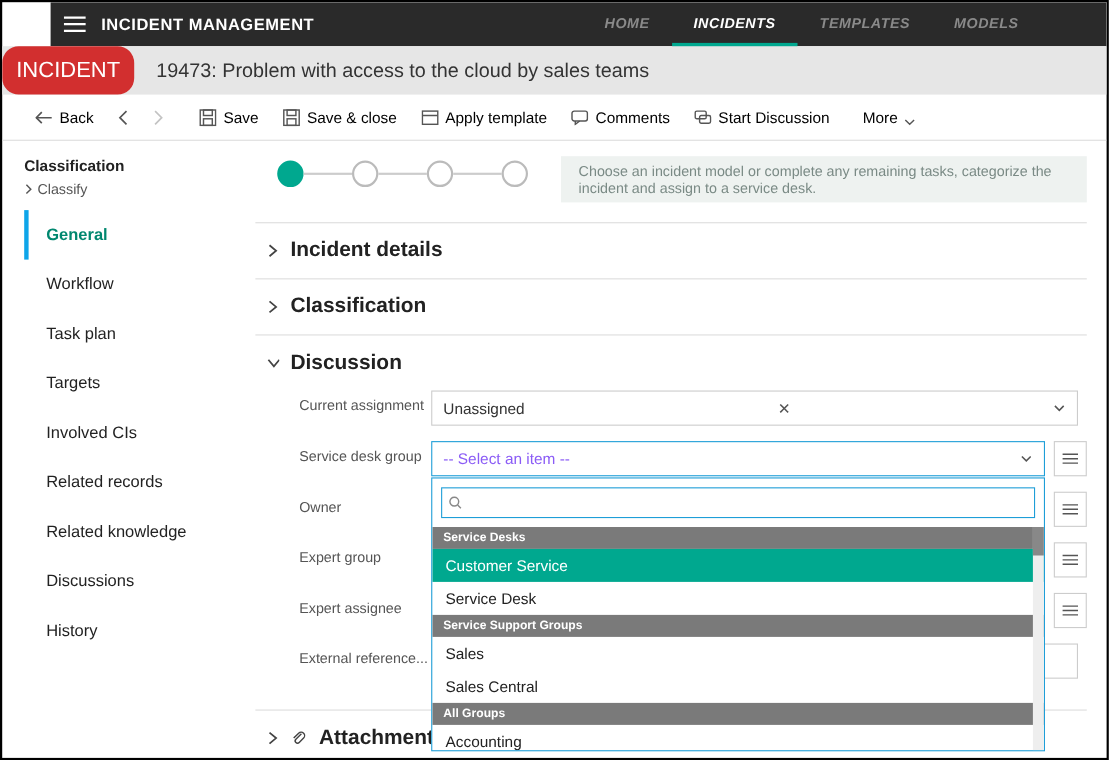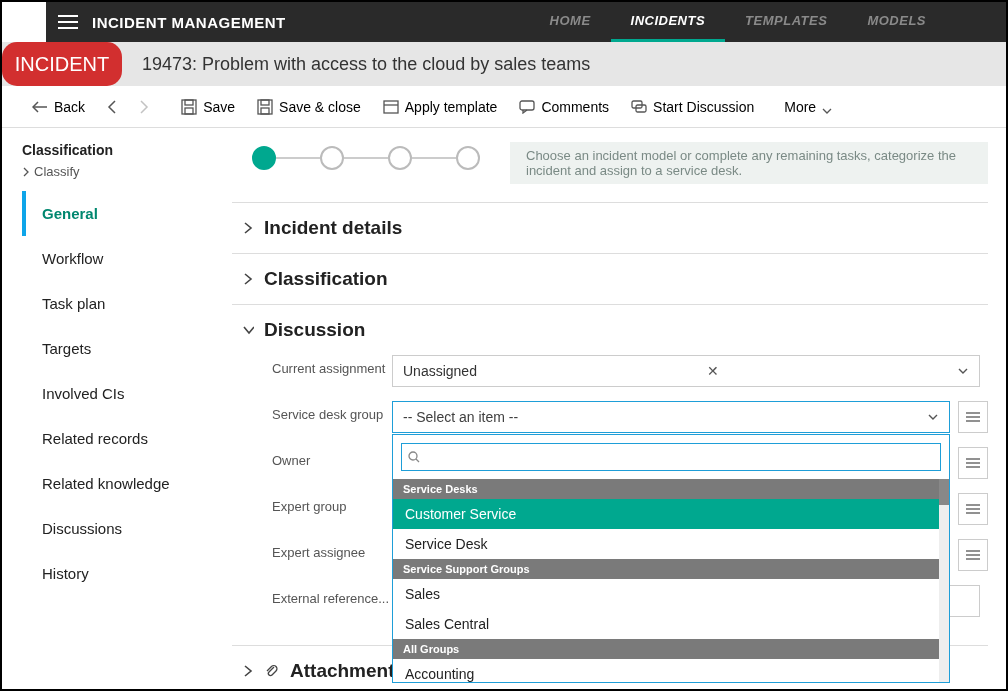--- a/index.html
+++ b/index.html
@@ -49,21 +49,21 @@
   .section { border-top:1px solid #ddd; padding:14px 0 14px 10px; }
   .section-header { display:flex; align-items:center; gap:10px; font-size:19px; color:#222; cursor:pointer;font-weight:bold; }
   .section-header .chev { width:12px; }
   
   .fields { padding:14px 0 0 30px; }
   .field-row { display:flex; align-items:flex-start; margin-bottom:14px; }
   .field-label { width:120px; font-size:13px; color:#555; padding-top:6px; line-height:1.3; }
   .field-control { flex:1; position:relative; margin-right:8px; }
   .select-box { height:32px; border:1px solid #ccc; display:flex; align-items:center; padding:0 10px; font-size:14px; color:#333; position:relative; }
   .select-box.active { border:1px solid #1e9ed8; }
-  .select-box .placeholder { color:#404040; }
+  .select-box .placeholder { color:#8b5cf6; }
   .select-box .caret { margin-left:auto; }
   .select-box .clear { margin-left:auto; margin-right:8px; color:#555; }
   .lookup-btn { width:30px; height:32px; border:1px solid #ccc; display:flex; align-items:center; justify-content:center; background:#fff; }
   .lookup-btn svg { stroke:#555; }
   
   
   .dd-panel { position:absolute; left:0; top:33px; right:0; border:1px solid #1e9ed8; background:#fff; z-index:10; }
   .dd-search { margin:8px; height:28px; border:1px solid #1e9ed8; display:flex; align-items:center; padding:0 6px; }
   .dd-search input { border:none; outline:none; flex:1; font-size:13px; margin-left:6px; }
   .dd-list { max-height:220px; overflow:hidden; position:relative; }

